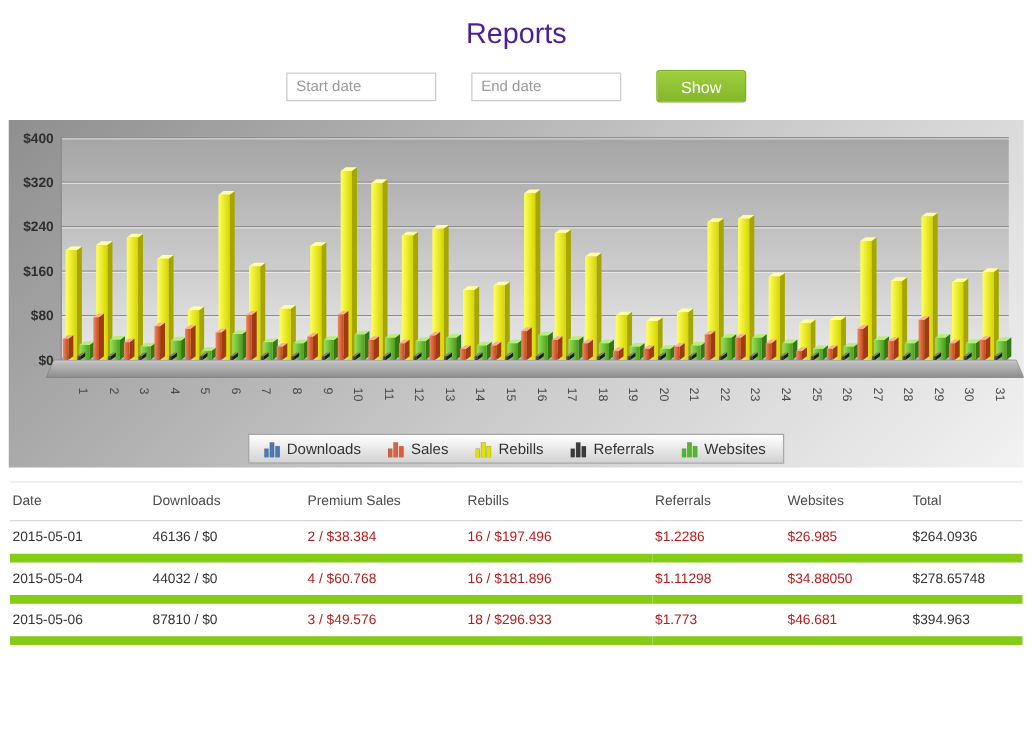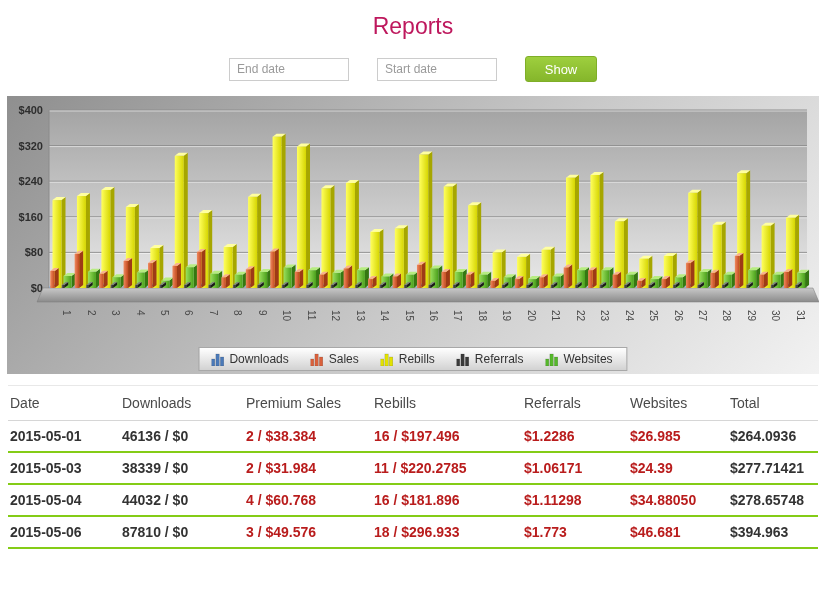--- a/index.html
+++ b/index.html
@@ -4,21 +4,21 @@
 <style>
   * { box-sizing: border-box; }
   html,body { margin:0; padding:0; }
   body {
     width:826px; height:599px; overflow:hidden;
     background:#ffffff;
     font-family:"Liberation Sans", sans-serif;
   }
   .page-title {
     text-align:center; font-size:23px; font-weight:400;
-    color:#be185d; margin:13px 0 16px 0;
+    color:#4c1d95; margin:13px 0 16px 0;
   }
   .filters {
     display:flex; justify-content:center; align-items:center;
     gap:28px; margin-bottom:14px;
   }
   .filters input {
     width:120px; height:23px; border:1px solid #cccccc;
     padding:0 7px; font-size:12px; color:#555;
     font-family:"Liberation Sans", sans-serif; outline:none;
   }
@@ -43,40 +43,40 @@
     white-space:nowrap;
   }
   .legend-item {
     display:flex; align-items:center; gap:5px;
     padding:1px 16px 1px 6px; font-size:12px; color:#333;
     cursor:pointer;
   }
   .legend-item:last-child { padding-right:8px; }
   table.report {
     width:810px; margin:11px auto 0 auto;
-    border-collapse:collapse; table-layout:fixed; font-size:14px;
+    border-collapse:collapse; table-layout:fixed; font-size:11px;
   }
   table.report th {
     text-align:left; font-weight:400; color:#4a4a4a;
     padding:9px 2px; border-top:1px solid #e8e8e8; border-bottom:1px solid #d6d6d6;
   }
   table.report td {
-    padding:7px 2px; color:#333333; border-bottom:2px solid #84cc16;
-    overflow:hidden; white-space:nowrap;font-weight:bold;
+    padding:7px 2px; color:#333333; border-bottom:7px solid #84cc16;
+    overflow:hidden; white-space:nowrap;
   }
   table.report td.lnk { color:#b91c1c; cursor:pointer; }
 </style>
 </head>
 <body>
 
 <h1 class="page-title">Reports</h1>
 
 <div class="filters">
+  <input type="text" placeholder="Start date" style="">
   <input type="text" placeholder="End date" style="">
-  <input type="text" placeholder="Start date" style="">
   <button class="show-btn">Show</button>
 </div>
 
 <div class="chart">
   <svg id="chart-svg" width="812" height="250">
     <defs>
       <linearGradient id="plotGrad" x1="0" y1="0" x2="0" y2="1">
         <stop offset="0" stop-color="#a4a4a4"></stop>
           <stop offset="1" stop-color="#e9e9e9"></stop>
       </linearGradient>
@@ -691,29 +691,20 @@
       <tr>
         <td>2015-05-01</td>
         <td>46136 / $0</td>
         <td class="lnk">2 / $38.384</td>
         <td class="lnk">16 / $197.496</td>
         <td class="lnk">$1.2286</td>
         <td class="lnk">$26.985</td>
         <td>$264.0936</td>
       </tr>
       <tr>
-        <td>2015-05-03</td>
-        <td>38339 / $0</td>
-        <td class="lnk">2 / $31.984</td>
-        <td class="lnk">11 / $220.2785</td>
-        <td class="lnk">$1.06171</td>
-        <td class="lnk">$24.39</td>
-        <td>$277.71421</td>
-      </tr>
-      <tr>
         <td>2015-05-04</td>
         <td>44032 / $0</td>
         <td class="lnk">4 / $60.768</td>
         <td class="lnk">16 / $181.896</td>
         <td class="lnk">$1.11298</td>
         <td class="lnk">$34.88050</td>
         <td>$278.65748</td>
       </tr>
       <tr>
         <td>2015-05-06</td>

